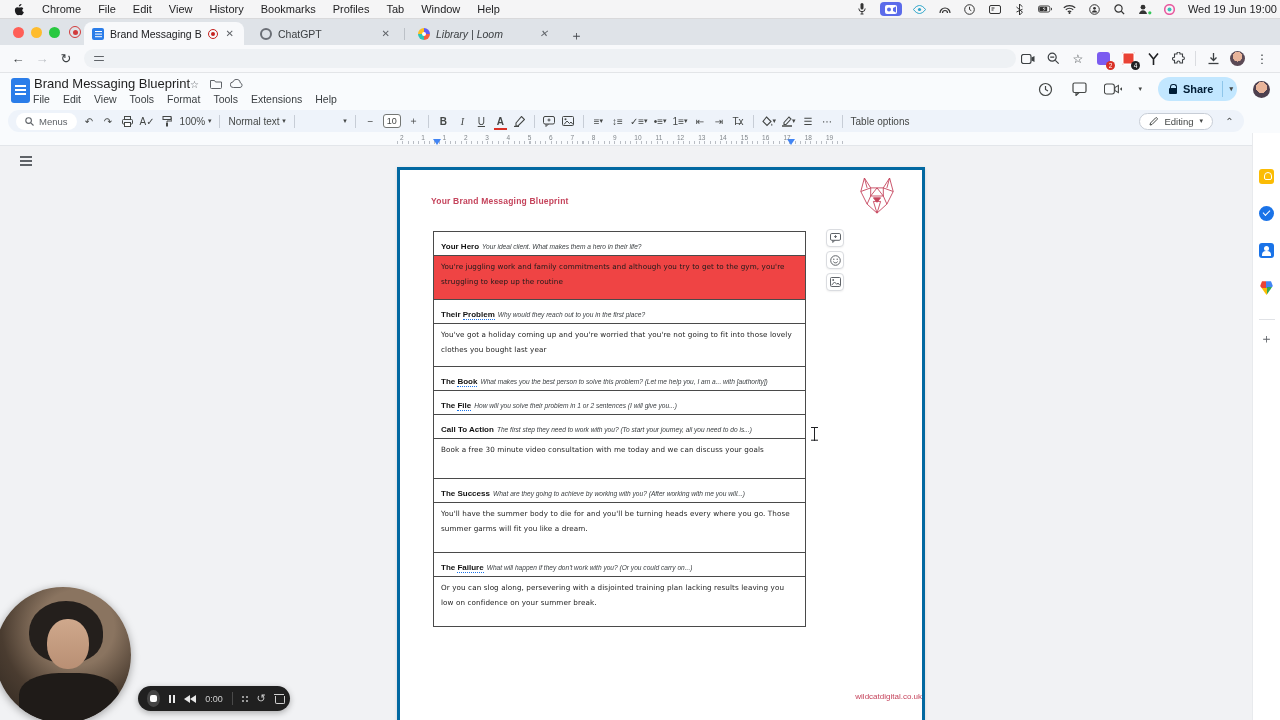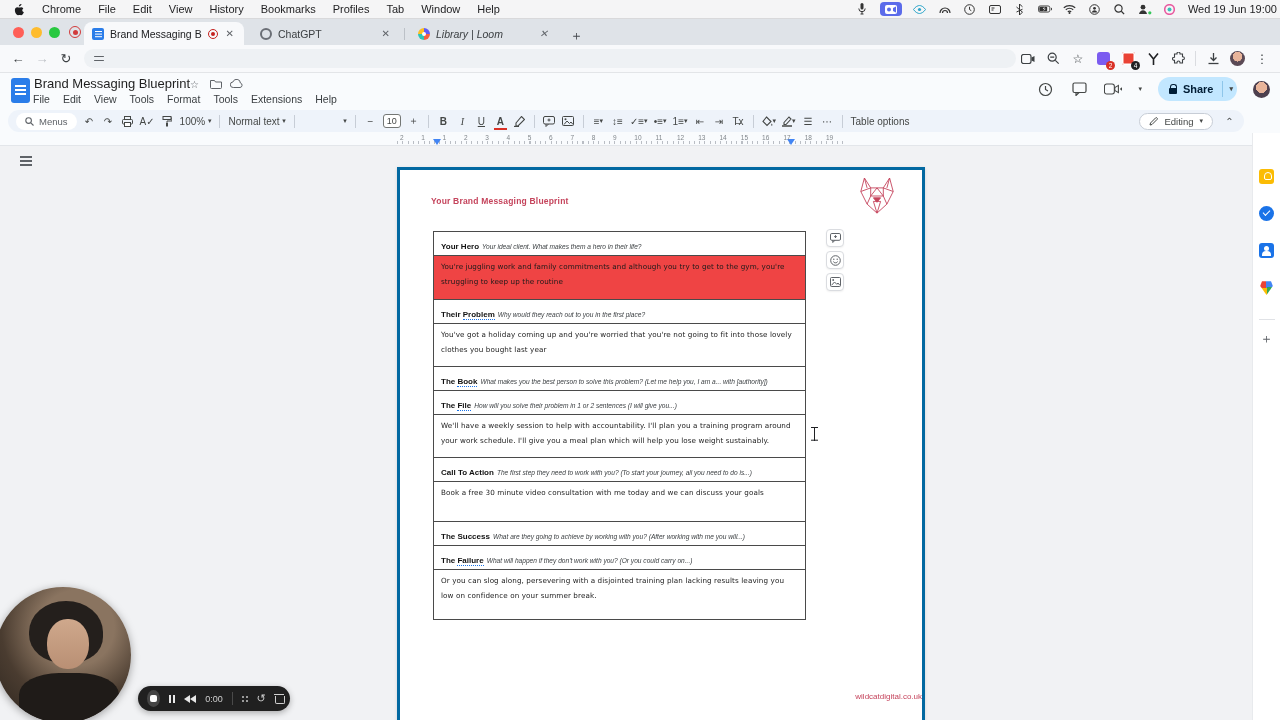--- a/index.html
+++ b/index.html
@@ -550,34 +550,34 @@
   <div class="trow">
     <div class="thead">
       <span class="tlabel">The <span class="sp">Book</span></span><span class="tprompt">What makes you the best person to solve this problem? (Let me help you, I am a... with [authority])</span>
     </div>
   </div>
 
   <div class="trow">
     <div class="thead">
       <span class="tlabel">The <span class="sp">File</span></span><span class="tprompt">How will you solve their problem in 1 or 2 sentences (I will give you...)</span>
     </div>
-    <div class="tanswer" style="min-height: 43px;">We'll have a weekly session to help with accountability. I'll plan you a training program around your work schedule. I'll give you a meal plan which will help you lose weight sustainably.</div>
   </div>
 
   <div class="trow">
     <div class="thead">
       <span class="tlabel">Call To Action</span><span class="tprompt">The first step they need to work with you? (To start your journey, all you need to do is...)</span>
     </div>
     <div class="tanswer" style="min-height: 40px;">Book a free 30 minute video consultation with me today and we can discuss your goals</div>
   </div>
 
   <div class="trow">
     <div class="thead">
       <span class="tlabel">The Success</span><span class="tprompt">What are they going to achieve by working with you? (After working with me you will...)</span>
     </div>
+    <div class="tanswer" style="min-height: 50px;">You'll have the summer body to die for and you'll be turning heads every where you go. Those summer garms will fit you like a dream.</div>
   </div>
 
   <div class="trow">
     <div class="thead">
       <span class="tlabel">The <span class="sp">Failure</span></span><span class="tprompt">What will happen if they don't work with you? (Or you could carry on...)</span>
     </div>
     <div class="tanswer" style="min-height: 50px;">Or you can slog along, persevering with a disjointed training plan lacking results leaving you low on confidence on your summer break.</div>
   </div>
 </div>
       <div id="pg-footer">wildcatdigital.co.uk</div>

